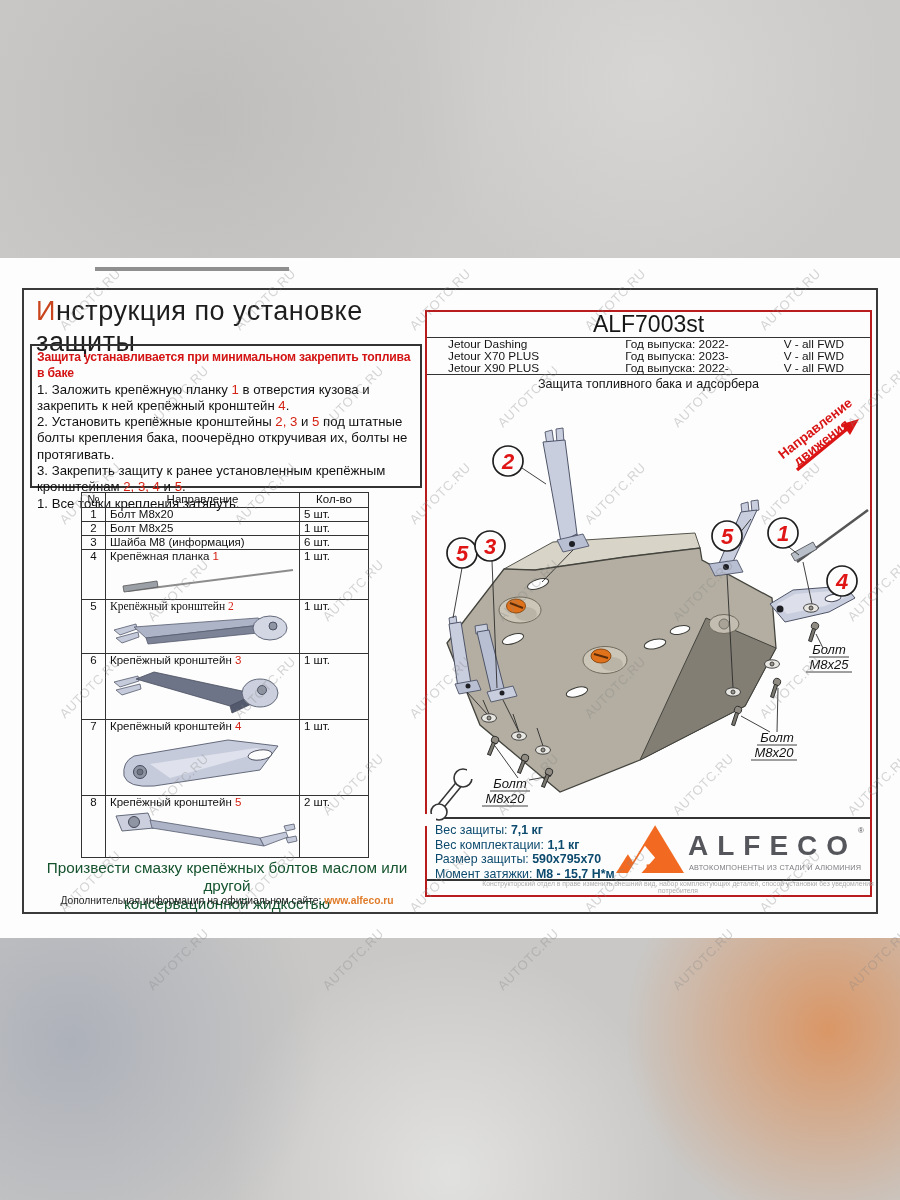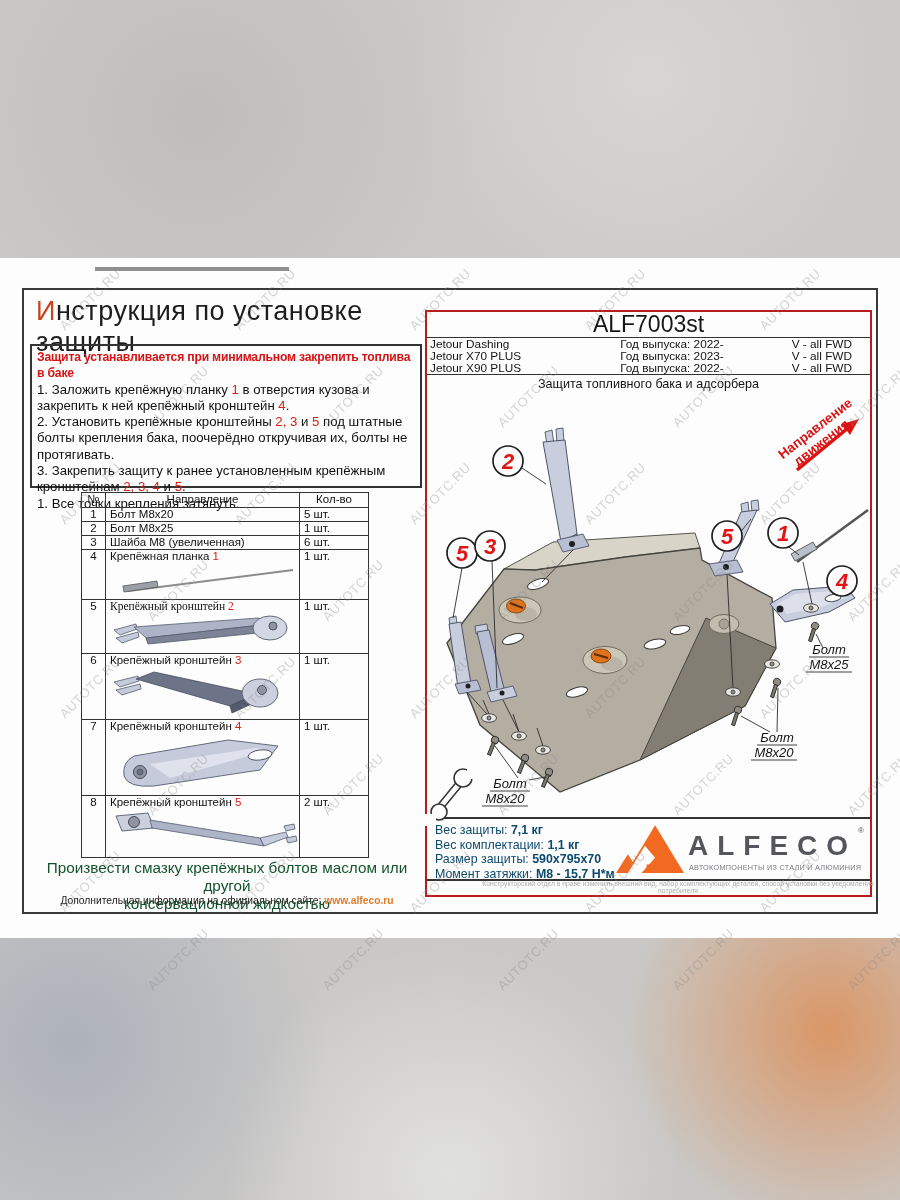--- a/index.html
+++ b/index.html
@@ -37,23 +37,23 @@
   td.qty{padding-left:8px;}
   tr.h13 td{height:12px;}
   tr.h14 td{height:13px;}
   .partimg{display:block;margin:1px 0 0 0;}
 
   .rpanel{position:absolute;left:425px;top:310px;width:447px;height:587px;border:2px solid #b91c1c;box-sizing:border-box;}
   .code-row{position:absolute;left:0;top:0;width:100%;height:26px;border-bottom:1px solid #333;
     text-align:center;font-size:23px;color:#161616;line-height:25px;box-sizing:border-box;}
   .veh-rows{position:absolute;left:0;top:26px;width:100%;}
   .veh-row{display:flex;height:12px;font-size:11.8px;line-height:12px;color:#141414;}
-  .veh-row .m{flex:0 0 170px;padding-left:3px;}
+  .veh-row .m{flex:0 0 170px;padding-left:21px;}
   .veh-row .y{flex:1;text-align:center;}
-  .veh-row .d{flex:0 0 108px;text-align:right;padding-right:18px;}
+  .veh-row .d{flex:0 0 108px;text-align:right;padding-right:26px;}
   .subtitle{position:absolute;left:0;top:62px;width:100%;height:20px;border-top:1.5px solid #333;
     text-align:center;font-size:12.6px;line-height:19px;color:#141414;box-sizing:border-box;}
 
   .specs{position:absolute;left:0;bottom:14px;width:100%;height:64px;border-top:2px solid #333;border-bottom:2px solid #333;box-sizing:border-box;}
   .spec-lines{position:absolute;left:8px;top:4px;font-size:12.4px;line-height:14.6px;color:#0c4a6e;}
   .spec-lines b{font-weight:bold;}
   .fineprint{position:absolute;left:55px;bottom:1px;width:392px;text-align:center;font-size:6.8px;color:#adadad;}
 
   .brand{position:absolute;right:6px;top:3px;width:248px;height:56px;}
   .brand .word{position:absolute;left:72px;top:8px;font-size:28px;font-weight:bold;color:#55565c;letter-spacing:9px;}
@@ -107,21 +107,21 @@
       <td><span>Болт М8х20</span></td>
       <td class="qty">5 шт.</td>
     </tr>
     <tr class="h13">
       <td class="num">2</td>
       <td><span>Болт М8х25</span></td>
       <td class="qty">1 шт.</td>
     </tr>
     <tr class="h14">
       <td class="num">3</td>
-      <td><span>Шайба М8 (увеличенная)</span></td>
+      <td><span>Шайба М8 (информация)</span></td>
       <td class="qty">6 шт.</td>
     </tr>
     <tr>
       <td class="num">4</td>
       <td style="height:49px;">
         <span>Крепёжная планка </span><span class="rnum">1</span>
         <svg class="partimg" width="188" height="32" viewBox="0 0 188 32">
           <line x1="18" y1="27" x2="183" y2="6" stroke="#8c8c8c" stroke-width="2"></line>
           <polygon points="13,22 47,17 48,23 14,28" fill="#9aa0a6" stroke="#565656" stroke-width="0.8"></polygon>
         </svg>

